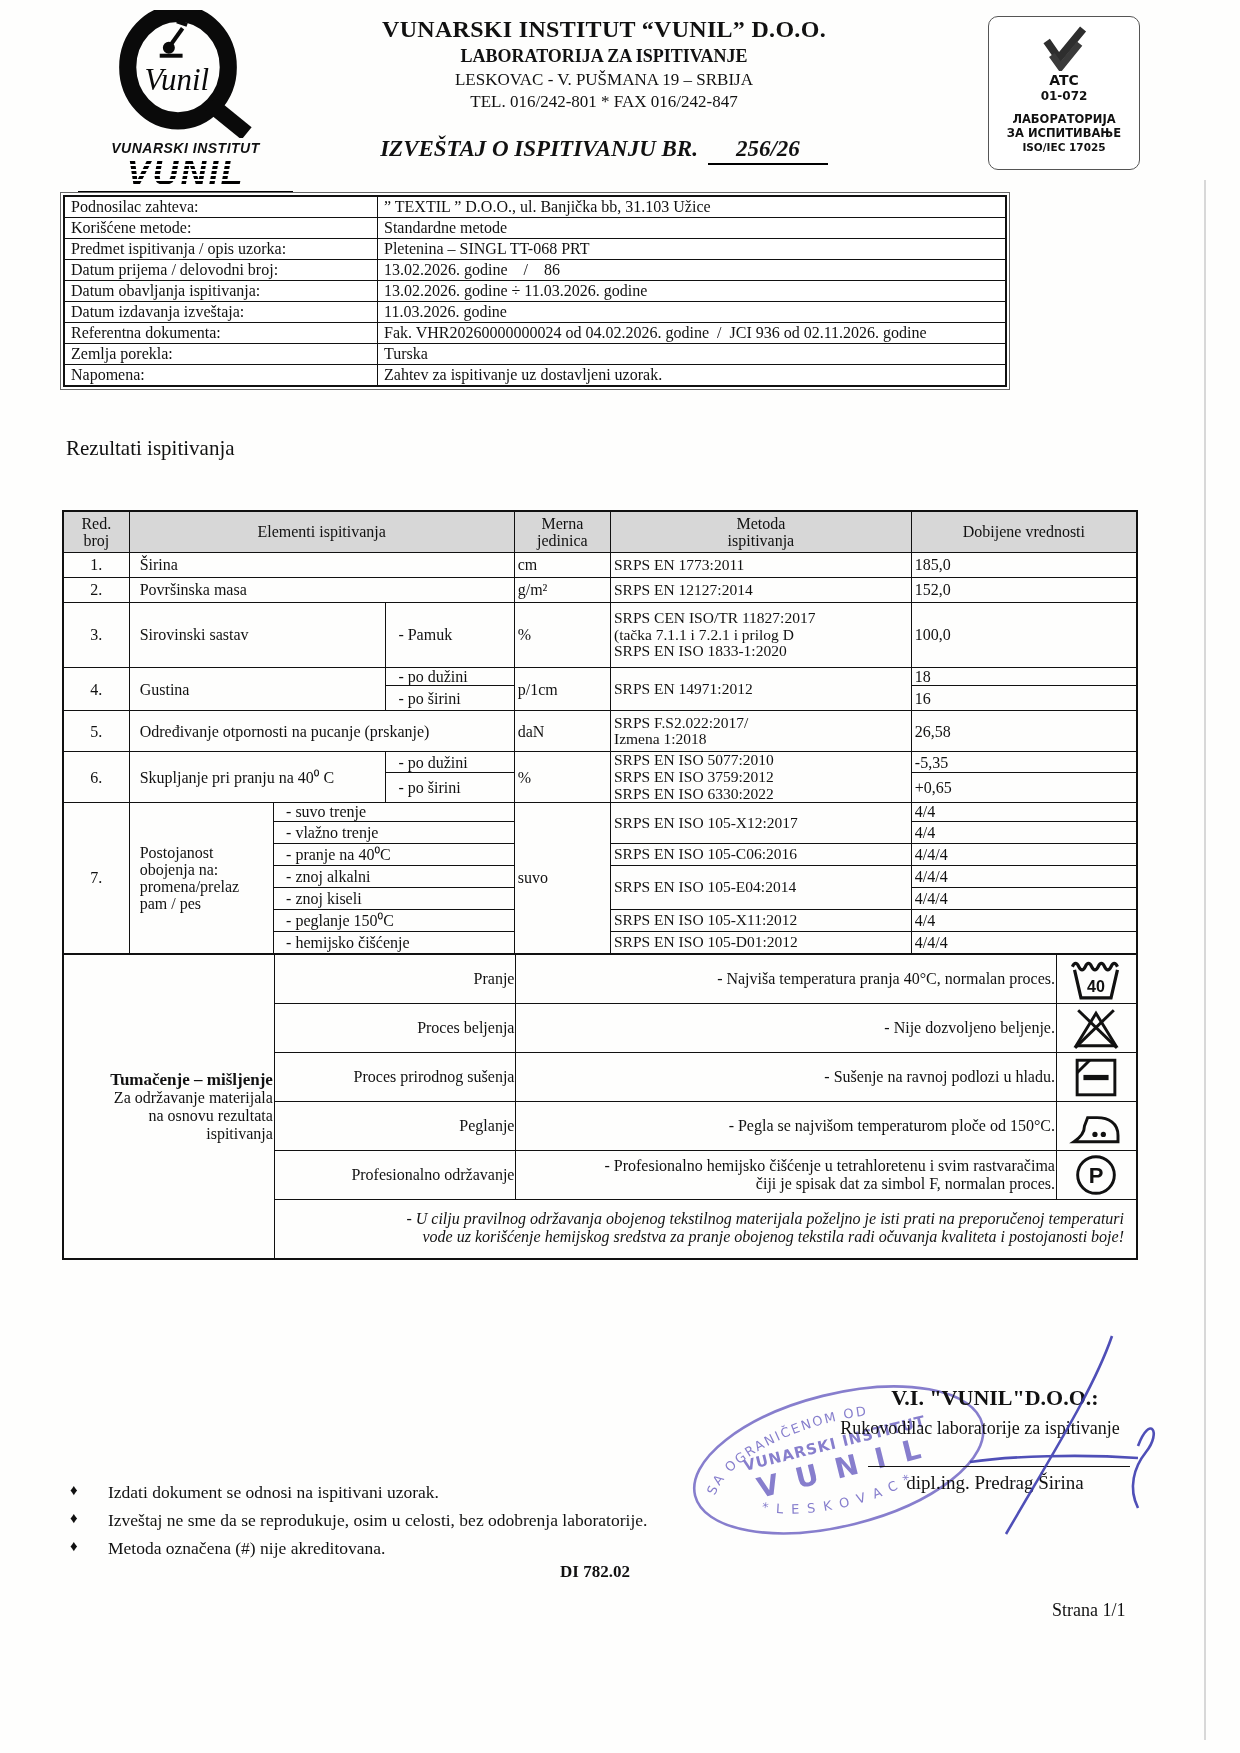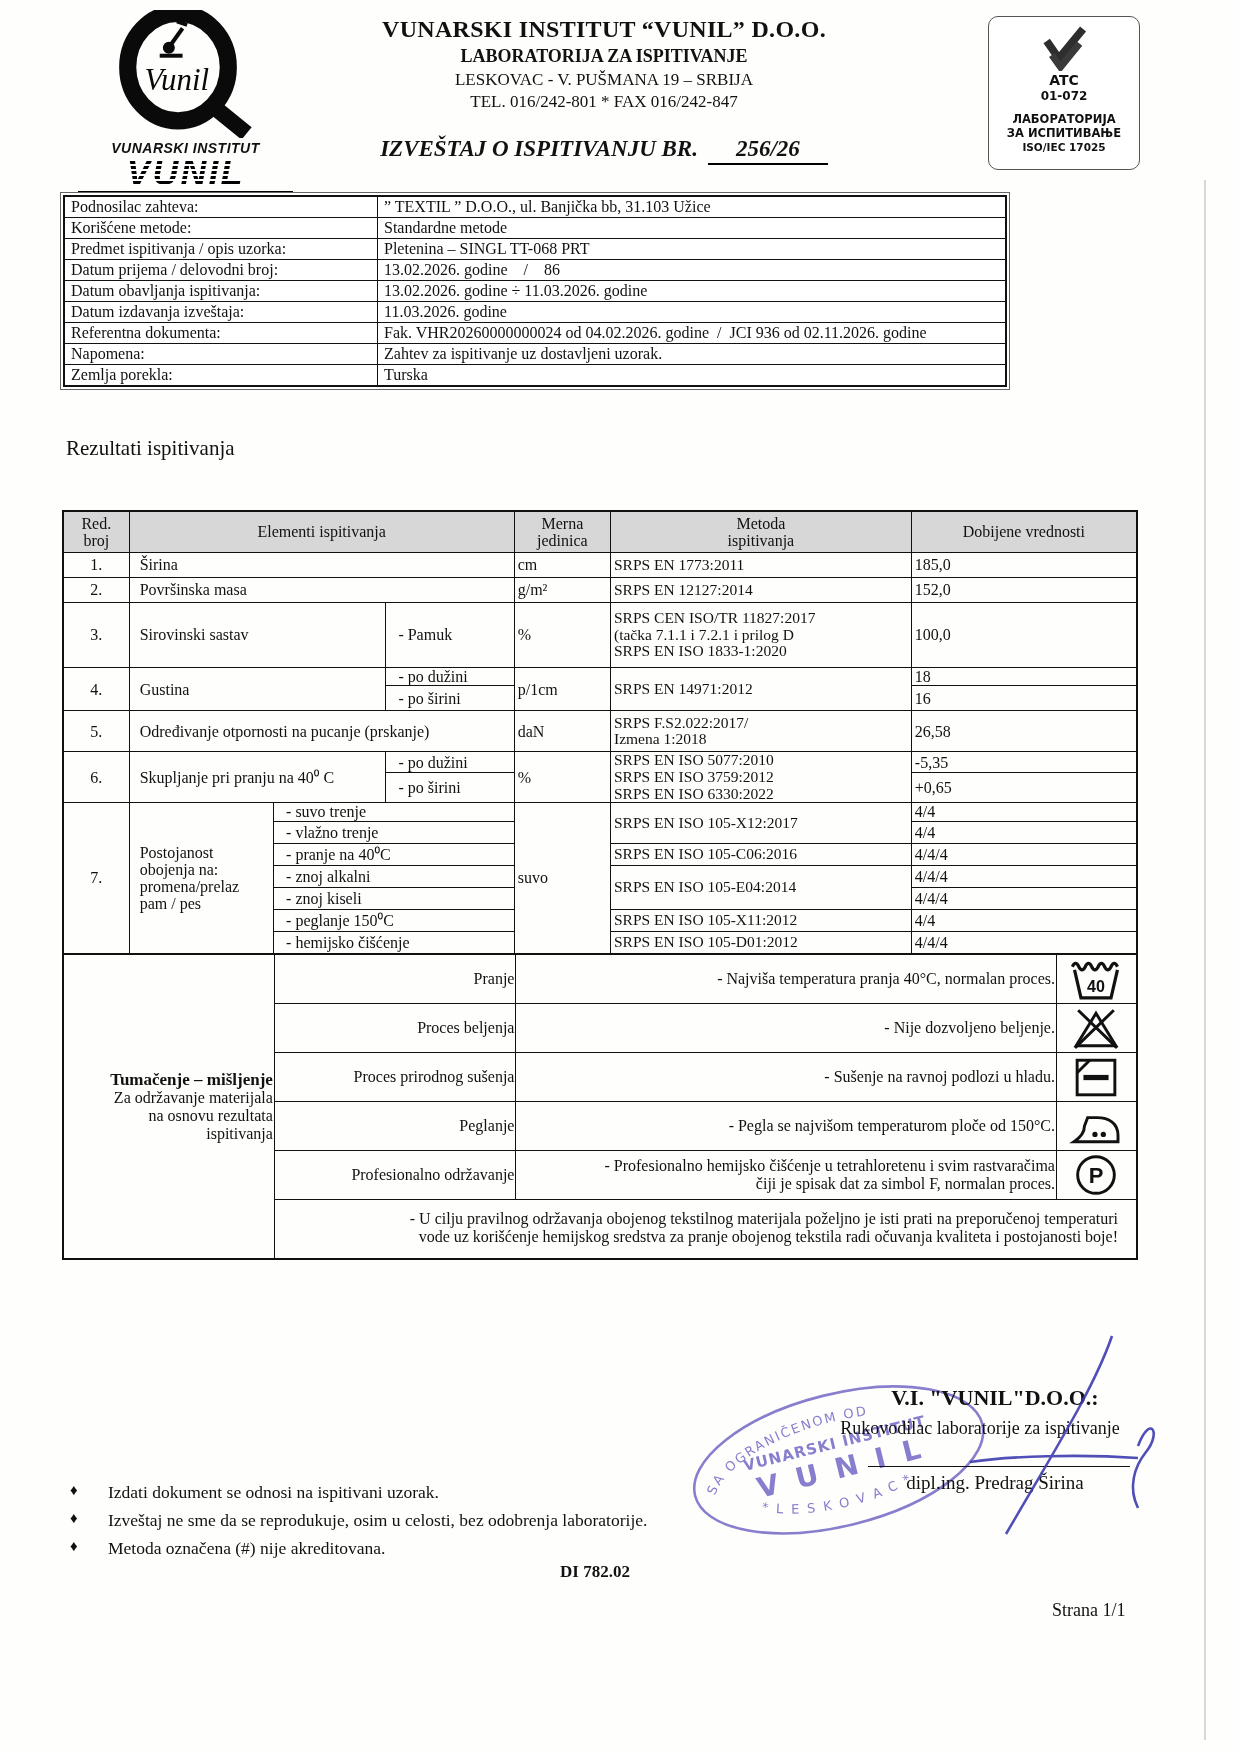--- a/index.html
+++ b/index.html
@@ -59,21 +59,21 @@
   .m15 {font-size:15.5px !important;}
 
   .care-table{width:1076px;border:2.5px solid #111;table-layout:fixed;margin-top:-2px;}
   .care-table td{border:1.4px solid #111;font-size:16px;line-height:1.12;text-align:right;}
   .care-title{font-weight:bold;font-size:17px;}
   .care-side{text-align:center;vertical-align:middle;}
   .care-sub{font-size:16px;}
   .care-proc{padding-left:14px;height:46px;}
   .care-desc{padding-left:12px;}
   .care-sym{text-align:center;vertical-align:middle;padding:0 !important;}
-  .care-note{font-size:17px;padding:10px 18px 12px 34px;white-space:pre-line;line-height:1.55;}
+  .care-note{font-style:italic;font-size:17px;padding:10px 12px 12px 34px;white-space:pre-line;line-height:1.55;}
 
   
   .sig-co{position:absolute;left:845px;top:1385px;width:300px;font-size:22px;font-weight:bold;text-align:center;}
   .sig-role{position:absolute;left:810px;top:1418px;width:340px;font-size:18px;text-align:center;}
   .sig-line{position:absolute;left:868px;top:1466px;width:262px;border-top:1.6px solid #111;}
   .sig-name{position:absolute;left:860px;top:1472px;width:270px;font-size:19px;text-align:center;}
   .stamp{position:absolute;left:668px;top:1372px;transform:rotate(-14deg);opacity:.92;}
   .sig-strokes{position:absolute;left:850px;top:1330px;}
   .page-no{position:absolute;left:1052px;top:1600px;font-size:18px;}
 
@@ -155,26 +155,26 @@
           </tr>
         <tr>
             <td class="lbl">Datum izdavanja izveštaja:</td>
             <td>11.03.2026. godine</td>
           </tr>
         <tr>
             <td class="lbl">Referentna dokumenta:</td>
             <td>Fak. VHR20260000000024 od 04.02.2026. godine&nbsp;&nbsp;/&nbsp;&nbsp;JCI 936 od 02.11.2026. godine</td>
           </tr>
         <tr>
+            <td class="lbl">Zemlja porekla:</td>
+            <td>Turska</td>
+          </tr>
+        <tr>
             <td class="lbl">Napomena:</td>
             <td>Zahtev za ispitivanje uz dostavljeni uzorak.</td>
-          </tr>
-        <tr>
-            <td class="lbl">Zemlja porekla:</td>
-            <td>Turska</td>
           </tr>
       </tbody>
     </table>
   </div>
 
   <div class="res-heading">Rezultati ispitivanja</div>
 
   <div class="res-block">
     <table class="res-table">
       <colgroup>

